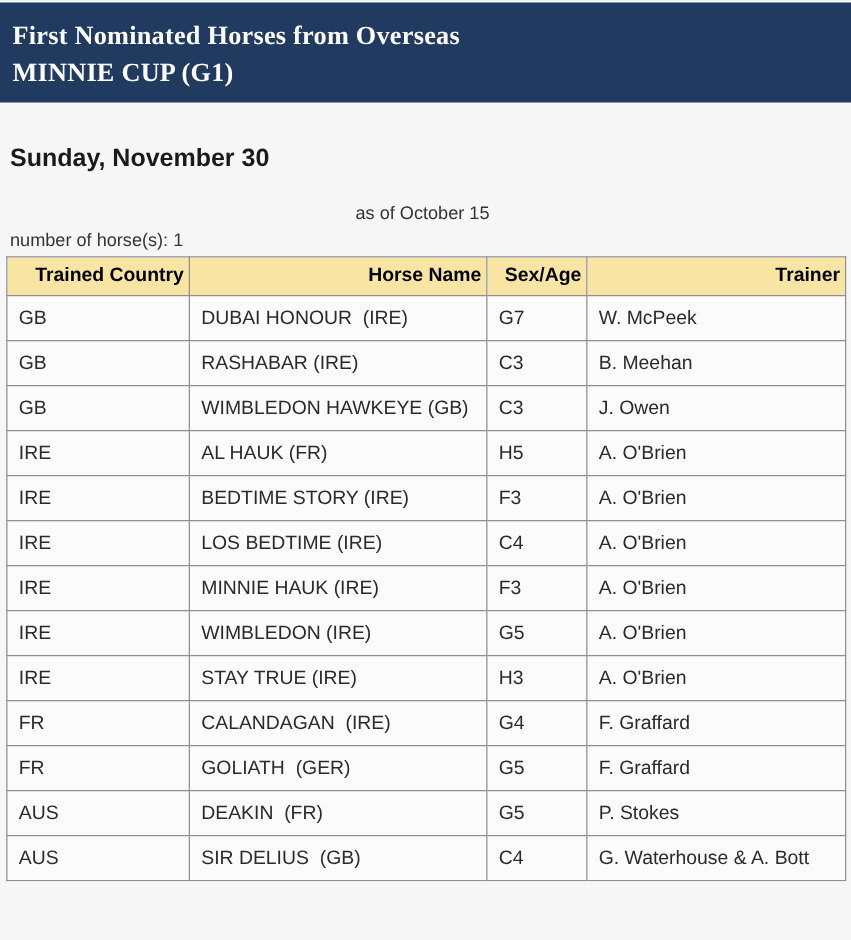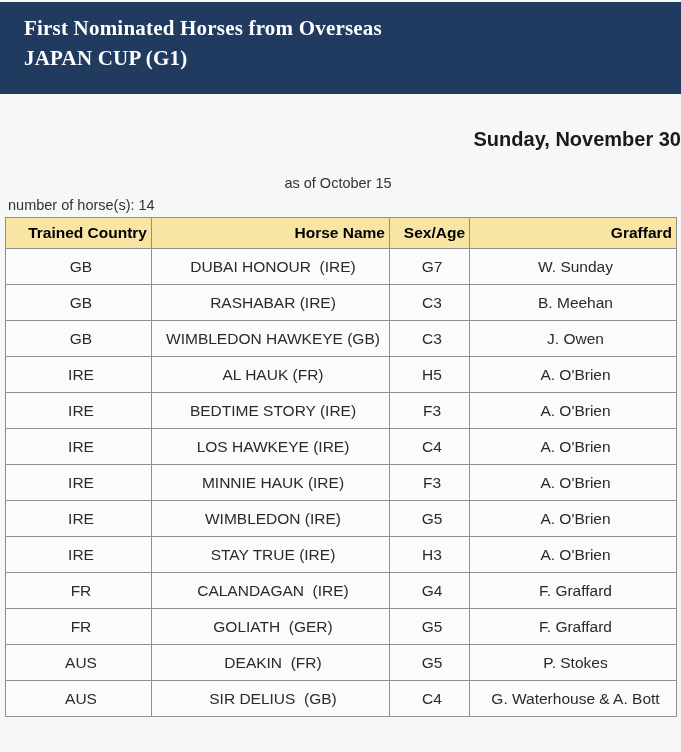--- a/index.html
+++ b/index.html
@@ -16,34 +16,33 @@
   html,body{width:681px;}
   body{
     background:var(--page-bg);
     font-family:"Liberation Sans","DejaVu Sans",sans-serif;
     color:var(--text-body);
     padding-top:2px;
   }
   .banner{
     background:var(--banner-bg);
     color:var(--banner-text);
-    height:92px;
-    padding:11px 10px 0 24px;
+    height:80px;
+    padding:11px 10px 0 10px;
     font-family:"Liberation Serif","DejaVu Serif",serif;
     font-weight:700;
     font-size:21px;
     line-height:30px;
     letter-spacing:0.2px;
   }
   .date-heading{
     margin:34px 0 0 8px;
     font-size:20px;
     font-weight:700;
     color:var(--text-dark);
-    text-align:right;
   }
   .as-of{
     margin:24px 5px 0 0;
     text-align:center;
     font-size:14.5px;
     color:var(--text-body);
   }
   .horse-count{
     margin:6px 0 4px 8px;
     font-size:14.5px;
@@ -70,60 +69,60 @@
     background:var(--thead-bg);
     color:#000;
     font-weight:700;
     height:31px;
     text-align:right;
     padding:0 4px;
   }
   .horse-table td{
     height:36px;
     color:#2a2a2a;
-    text-align:center;
+    text-align:left;
     padding:0 4px 0 9px;
     vertical-align:middle;
   }
 </style>
 </head>
 <body>
 
 <header class="banner">
   <div>First Nominated Horses from Overseas</div>
-  <div>JAPAN CUP (G1)</div>
+  <div>MINNIE CUP (G1)</div>
 </header>
 
 <h1 class="date-heading">Sunday, November 30</h1>
 
 <div class="as-of">as of October 15</div>
 
-<div class="horse-count">number of horse(s): 14</div>
+<div class="horse-count">number of horse(s): 1</div>
 
 <table class="horse-table">
   <colgroup>
     <col class="c1">
       <col class="c2">
       <col class="c3">
       <col class="c4">
   </colgroup>
   <thead>
     <tr>
       <th>Trained Country</th>
       <th>Horse Name</th>
       <th>Sex/Age</th>
-      <th>Graffard</th>
+      <th>Trainer</th>
     </tr>
   </thead>
   <tbody>
       <tr>
     <td>GB</td>
     <td>DUBAI HONOUR&nbsp; (IRE)</td>
     <td>G7</td>
-    <td>W. Sunday</td>
+    <td>W. McPeek</td>
   </tr>
       <tr>
     <td>GB</td>
     <td>RASHABAR (IRE)</td>
     <td>C3</td>
     <td>B. Meehan</td>
   </tr>
       <tr>
     <td>GB</td>
     <td>WIMBLEDON HAWKEYE (GB)</td>
@@ -137,21 +136,21 @@
     <td>A. O'Brien</td>
   </tr>
       <tr>
     <td>IRE</td>
     <td>BEDTIME STORY (IRE)</td>
     <td>F3</td>
     <td>A. O'Brien</td>
   </tr>
       <tr>
     <td>IRE</td>
-    <td>LOS HAWKEYE (IRE)</td>
+    <td>LOS BEDTIME (IRE)</td>
     <td>C4</td>
     <td>A. O'Brien</td>
   </tr>
       <tr>
     <td>IRE</td>
     <td>MINNIE HAUK (IRE)</td>
     <td>F3</td>
     <td>A. O'Brien</td>
   </tr>
       <tr>

